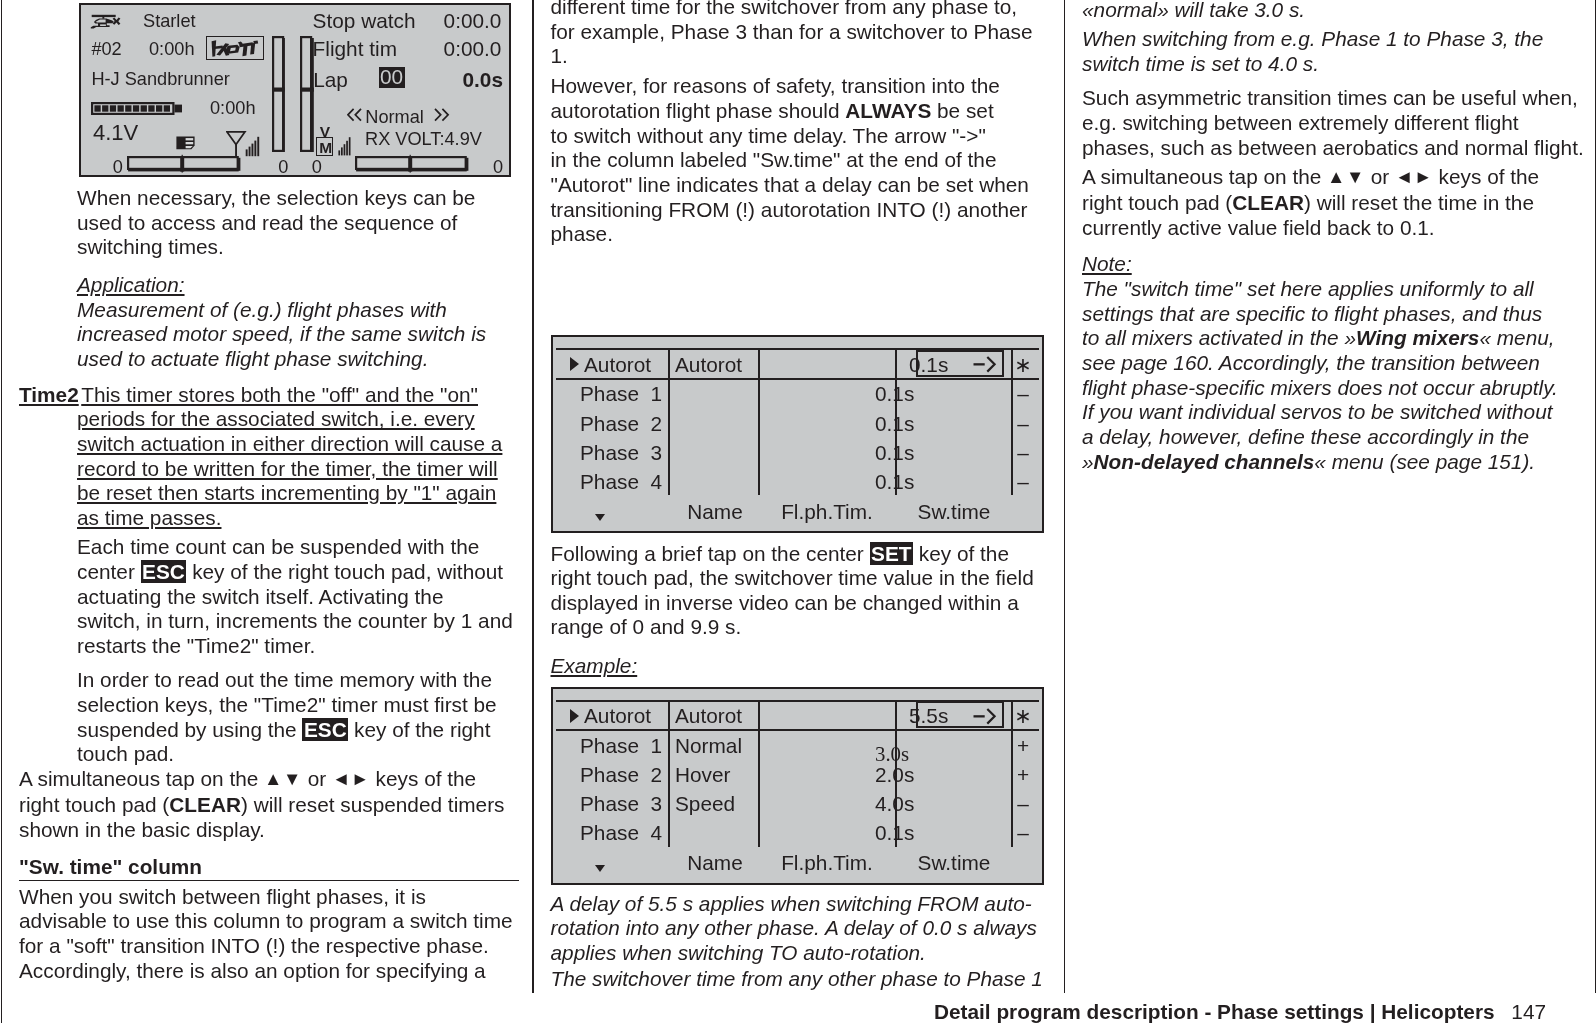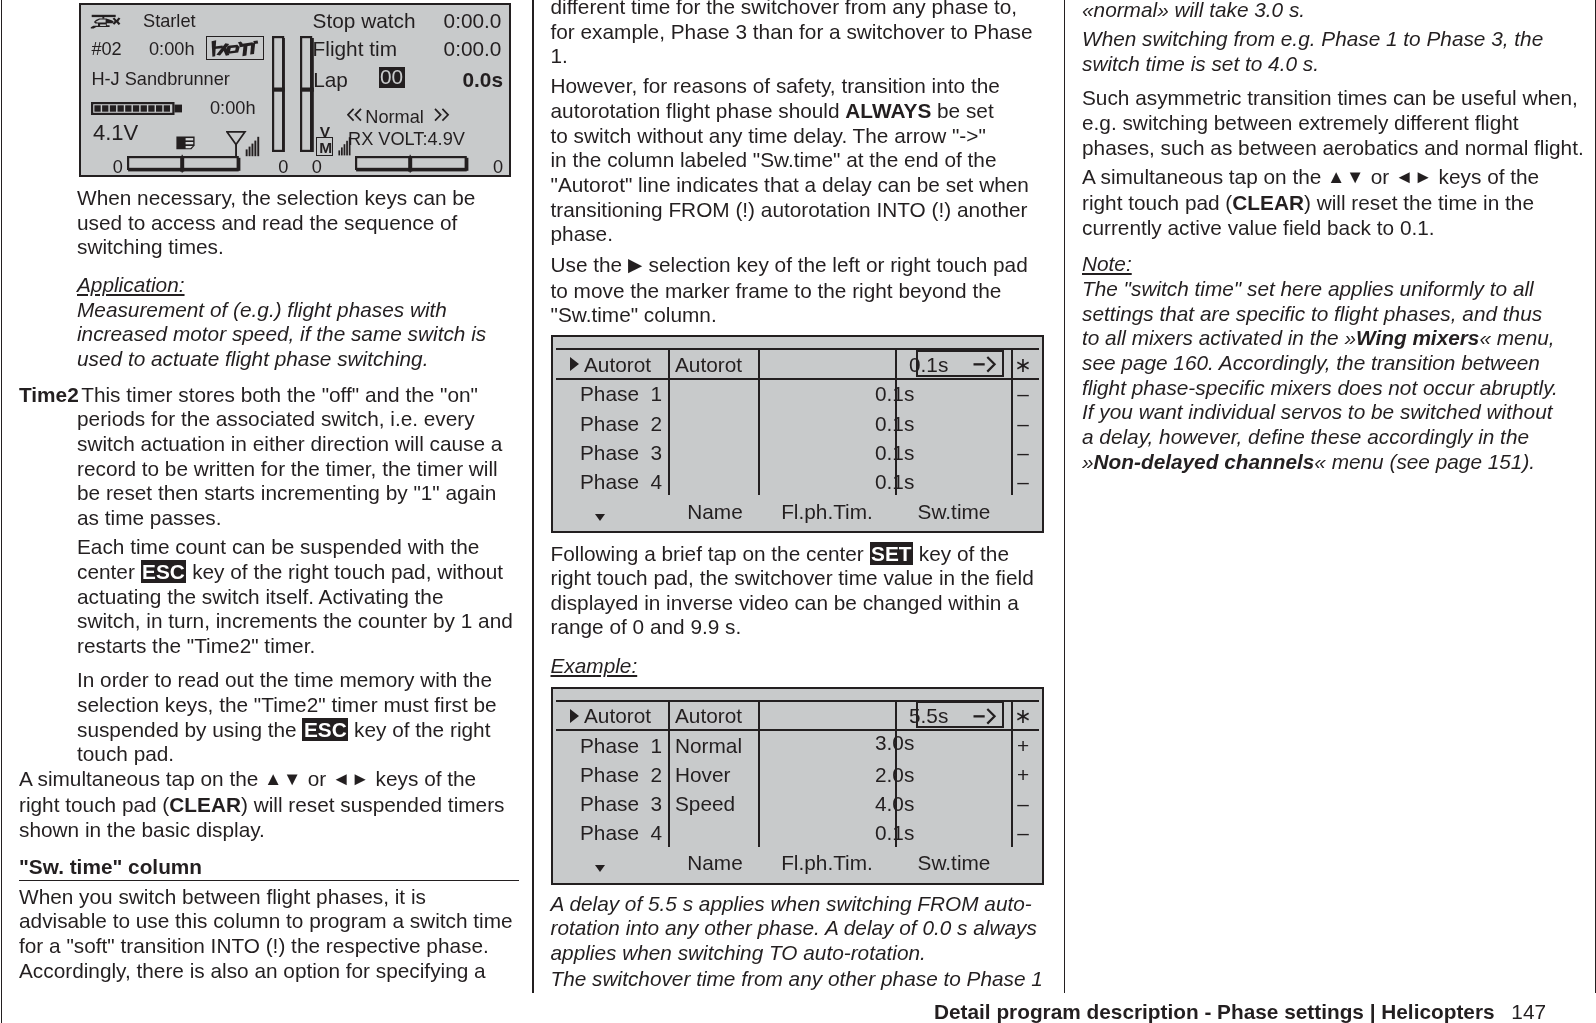--- a/index.html
+++ b/index.html
@@ -8,21 +8,21 @@
   .page{position:absolute;left:0;top:0;width:1596px;height:1023px;}
   .rule-v{position:absolute;background:#231f20;width:1.5px;}
   .col{position:absolute;}
   p{margin:0 0 0 0;}
   .tx{font-size:20.8px;line-height:24.65px;white-space:pre-wrap;}
   .tx p{margin-bottom:10.5px;}
   .it{font-style:italic;}
   .bd{font-weight:bold;}
   .u{text-decoration:underline;}
   .inv{background:#231f20;color:#fff;font-weight:bold;padding:0 1.5px;}
-  .hang{padding-left:58px;text-indent:-58px;}
+  .hang{padding-left:58px;text-indent:-58px;text-decoration:underline;}
   .arw{font-size:18.5px;letter-spacing:0.6px;position:relative;top:-1.3px;}
   .ind{padding-left:58px;}
   h3.sec{font-size:20.8px;line-height:24.65px;font-weight:bold;margin:0;
          border-bottom:1.6px solid #231f20;padding-bottom:1px;}
   .footer{position:absolute;font-weight:bold;font-size:20.8px;}
   
   .lcd{position:absolute;background:#c8cacb;border:2px solid #231f20;box-sizing:border-box;
        font-family:"Liberation Sans",sans-serif;color:#231f20;}
   .lcd .hr{position:absolute;background:#231f20;height:2px;}
   .lcd .vr{position:absolute;background:#231f20;width:2px;}
@@ -72,23 +72,21 @@
 Accordingly, there is also an option for specifying a</p></div>
 
   <div class="col tx" style="left:550.5px;top:-5.0px;width:512px;"><p style="margin-bottom:5.5px">different time for the switchover from any phase to,
 for example, Phase 3 than for a switchover to Phase
 1.</p><p style="margin-bottom:6px"><span>However, for reasons of safety, transition into the
 autorotation flight phase should </span><span class="bd">ALWAYS</span><span> be set
 to switch without any time delay. The arrow "-&gt;"
 in the column labeled "Sw.time" at the end of the
 "Autorot" line indicates that a delay can be set when
 transitioning FROM (!) autorotation INTO (!) another
-phase.</span></p><p style="margin-bottom:10px"><span>Use the </span><span class="arw">▶</span><span> selection key of the left or right touch pad
-to move the marker frame to the right beyond the
-"Sw.time" column.</span></p></div>
+phase.</span></p></div>
 
   <div class="col tx" style="left:550.5px;top:541.5px;width:512px;"><p style="margin-bottom:14px"><span>Following a brief tap on the center </span><span class="inv">SET</span><span> key of the
 right touch pad, the switchover time value in the field
 displayed in inverse video can be changed within a
 range of 0 and 9.9 s.</span></p><p style="margin-bottom:10px"><span class="it u">Example:</span></p></div>
 
   <div class="col tx" style="left:550.5px;top:891.7px;width:512px;"><p class="it" style="margin-bottom:1px">A delay of 5.5 s applies when switching FROM auto-
 rotation into any other phase. A delay of 0.0 s always
 applies when switching TO auto-rotation.</p><p class="it">The switchover time from any other phase to Phase 1</p></div>
 
@@ -157,21 +155,21 @@
 <div class="tbl-cell" style="left:122px;top:17.5px;">Autorot</div>
 <div class="selbox" style="left:363px;top:12.5px;width:88px;height:27px;"></div>
 <div class="tbl-cell r" style="left:356px;top:17.5px;width:56px;">5.5s</div>
       <svg style="position:absolute;left:420px;top:17px;" width="26" height="20" viewBox="0 0 26 20">
         <rect x="0.5" y="9.2" width="11.2" height="2.3" fill="#231f20"></rect>
         <path d="M14.3 3.0 L21.6 10.3 L14.3 17.6" fill="none" stroke="#231f20" stroke-width="2.2" stroke-linecap="butt" stroke-linejoin="miter"></path>
       </svg>
 <div class="tbl-cell c" style="left:455px;top:17.5px;width:30px;">∗</div>
 <div class="tbl-cell" style="left:27px;top:47.3px;">Phase  1</div>
 <div class="tbl-cell" style="left:122px;top:47.3px;">Normal</div>
-<div class="tbl-cell r" style="left:322px;top:44px;width:100px;">3.0s</div>
+<div class="tbl-cell r" style="left:322px;top:55px;width:100px;font-family:Liberation Serif, serif;">3.0s</div>
 <div class="tbl-cell c" style="left:455px;top:47.3px;width:30px;">+</div>
 <div class="tbl-cell" style="left:27px;top:76.4px;">Phase  2</div>
 <div class="tbl-cell" style="left:122px;top:76.4px;">Hover</div>
 <div class="tbl-cell r" style="left:322px;top:76.4px;width:100px;">2.0s</div>
 <div class="tbl-cell c" style="left:455px;top:76.4px;width:30px;">+</div>
 <div class="tbl-cell" style="left:27px;top:105.6px;">Phase  3</div>
 <div class="tbl-cell" style="left:122px;top:105.6px;">Speed</div>
 <div class="tbl-cell r" style="left:322px;top:105.6px;width:100px;">4.0s</div>
 <div class="tbl-cell c" style="left:455px;top:105.6px;width:30px;">–</div>
 <div class="tbl-cell" style="left:27px;top:134.8px;">Phase  4</div>
@@ -266,21 +264,21 @@
     <div class="lx2" style="left:232.2px;top:64.5px;">Lap</div>
     <div class="lx2 invl" style="left:297.5px;top:62.0px;">00</div>
     <div class="lx2" style="left:381.5px;top:64.5px;font-weight:bold;">0.0s</div>
     <svg style="position:absolute;left:266.0px;top:103.4px;" width="16" height="14" viewBox="0 0 16 14">
         <path d="M6.6 0.9 L0.9 6.8 L6.6 12.7 M14.0 0.9 L8.3 6.8 L14.0 12.7" fill="none" stroke="#231f20" stroke-width="1.7" stroke-linecap="butt" stroke-linejoin="miter"></path>
       </svg>
     <div class="lx" style="left:284.3px;top:103.3px;">Normal</div>
     <svg style="position:absolute;left:353.0px;top:103.4px;" width="17" height="14" viewBox="0 0 17 14">
         <path d="M1.0 0.9 L6.7 6.8 L1.0 12.7 M8.4 0.9 L14.1 6.8 L8.4 12.7" fill="none" stroke="#231f20" stroke-width="1.7" stroke-linecap="butt" stroke-linejoin="miter"></path>
       </svg>
-    <div class="lx" style="left:267px;top:125.2px;">RX VOLT:4.9V</div>
+    <div class="lx" style="left:284px;top:125.2px;">RX VOLT:4.9V</div>
 
     <svg style="position:absolute;left:191.0px;top:30.5px;" width="14" height="117" viewBox="0 0 14 117">
       <rect x="1.1" y="1.1" width="10.0" height="113.8" fill="none" stroke="#231f20" stroke-width="2.2"></rect>
       <rect x="11.6" y="2.0" width="1.3" height="114" fill="#231f20"></rect>
       <rect x="0.3" y="51.5" width="12.4" height="4.2" fill="#231f20"></rect>
     </svg>
     <svg style="position:absolute;left:218.5px;top:30.5px;" width="14" height="117" viewBox="0 0 14 117">
       <rect x="1.1" y="1.1" width="10.0" height="113.8" fill="none" stroke="#231f20" stroke-width="2.2"></rect>
       <rect x="11.4" y="2.0" width="2.4" height="114" fill="#231f20"></rect>
       <rect x="0.3" y="51.5" width="13.5" height="4.2" fill="#231f20"></rect>

